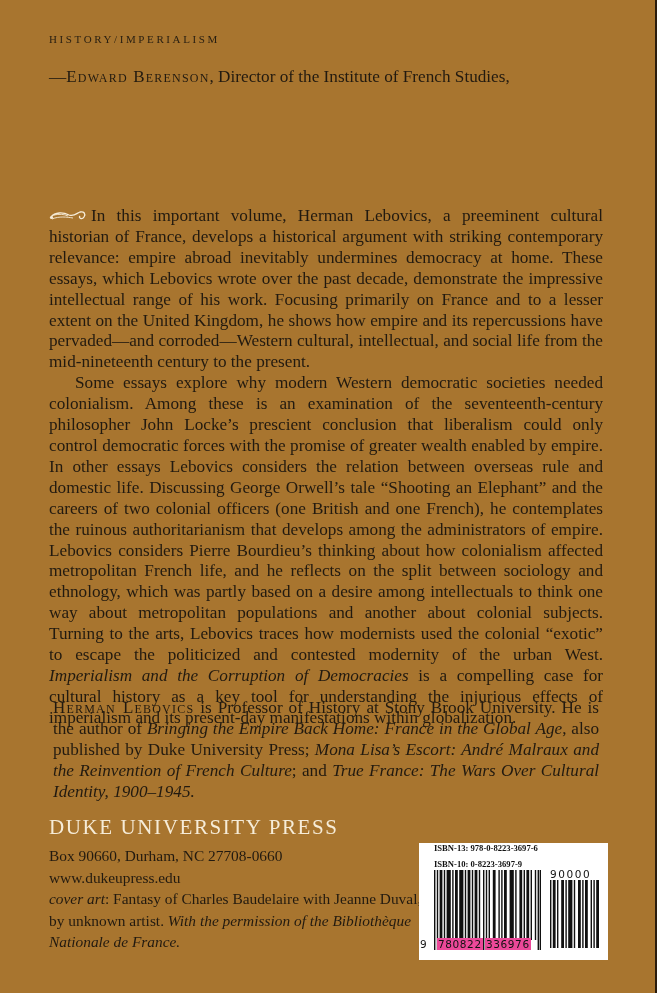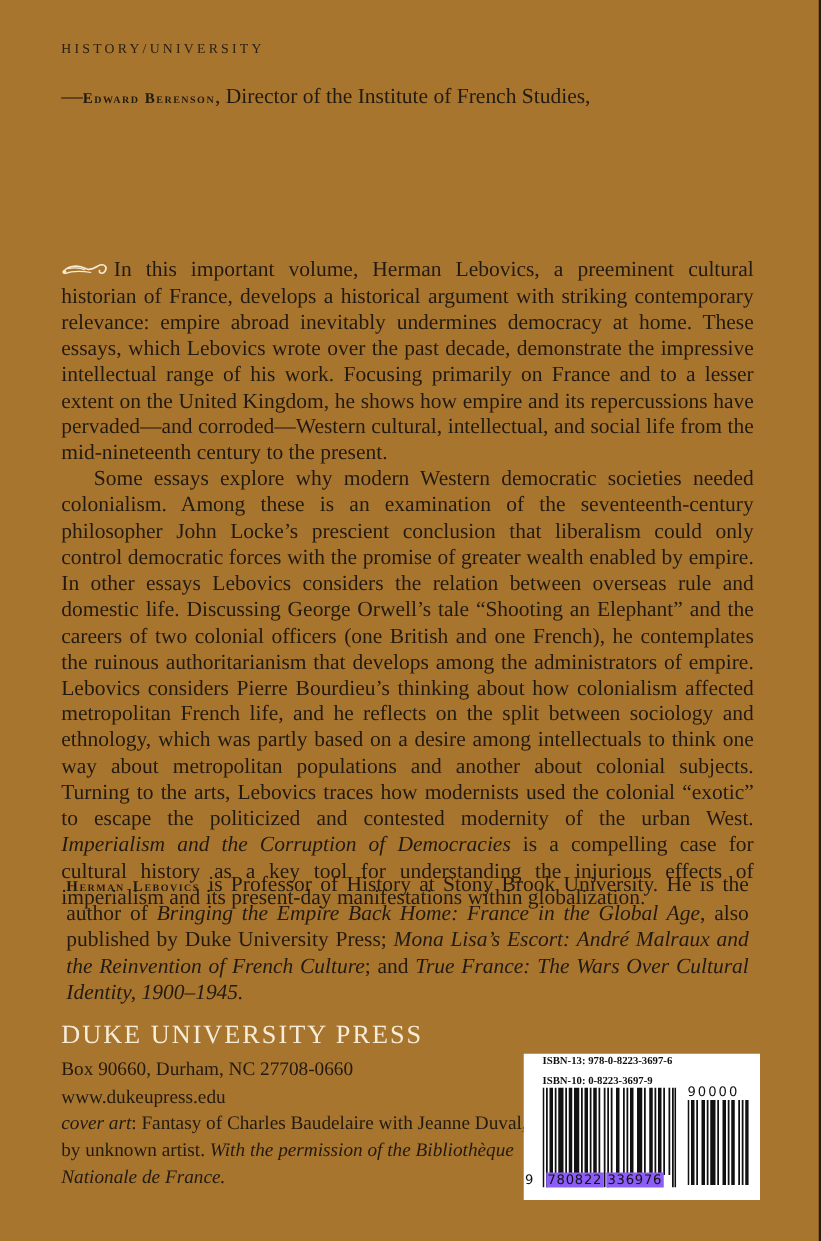--- a/index.html
+++ b/index.html
@@ -42,22 +42,21 @@
       top: 66px;
       left: 0;
       width: 554px;
       font-size: 17.2px;
       line-height: 21.5px;
     }
     .blurb p { margin: 0; text-align: left; }
     .sc {
       font-variant: small-caps;
       letter-spacing: 1.2px;
-      font-size: 12px;
-      font-weight: bold;
+      font-size: 17px;
     }
     .desc {
       position: absolute;
       top: 206px;
       left: 0;
       width: 554px;
       font-size: 17.2px;
       line-height: 20.9px;
       text-align: justify;
       hyphens: manual;
@@ -150,34 +149,34 @@
       font-size: 10.5px;
       color: #111;
     }
     .ean-left, .ean-right {
       position: absolute;
       top: 95px;
       font-family: "DejaVu Sans", sans-serif;
       font-size: 10.5px;
       letter-spacing: 0.6px;
       color: #111;
-      background: #8b5cf6;
+      background: #ec4899;
       padding: 0 1px;
     }
     .ean-left { left: 18px; }
     .ean-right { left: 66px; }
   </style>
 </head>
 <body>
 
 <div class="edge"></div>
 
 <div class="page">
 
-  <div class="category">HISTORY/UNIVERSITY</div>
+  <div class="category">HISTORY/IMPERIALISM</div>
 
   <div class="blurb">
     <p><span>—</span><span class="sc">Edward Berenson</span><span>, Director of the Institute of French Studies,</span></p>
   </div>
 
   <div class="desc">
     <p><span class="ornament"><svg width="38" height="14" viewBox="0 0 38 14">
             <path d="M2 9 C6 4, 14 4, 20 7 C25 9, 28 5, 31 4 C35 3, 37 6, 35 9 C33 12, 29 10, 31 8" fill="none" stroke="#f6ecd8" stroke-width="1.3"></path>
             <path d="M3 11 C10 8, 18 9, 24 10 M5 7 C10 6, 15 6, 19 8" fill="none" stroke="#f6ecd8" stroke-width="0.9"></path>
             <circle cx="2.5" cy="9.5" r="1.6" fill="#f6ecd8"></circle>

